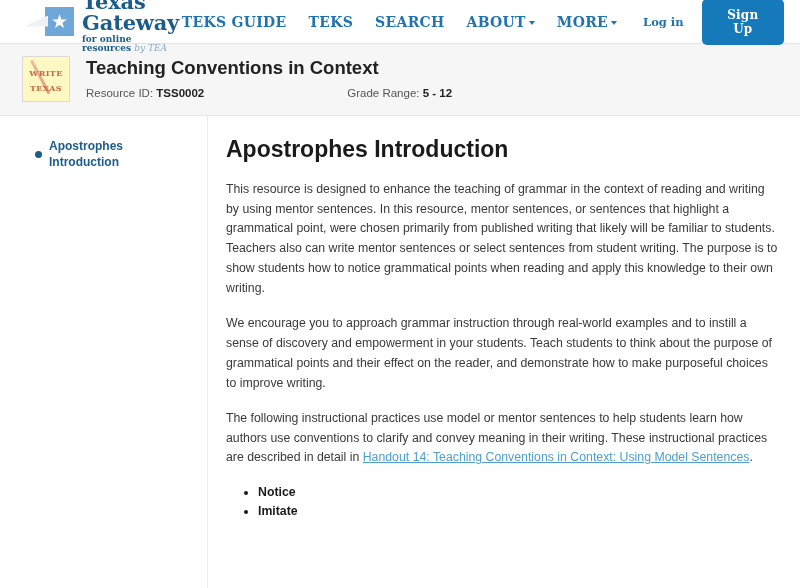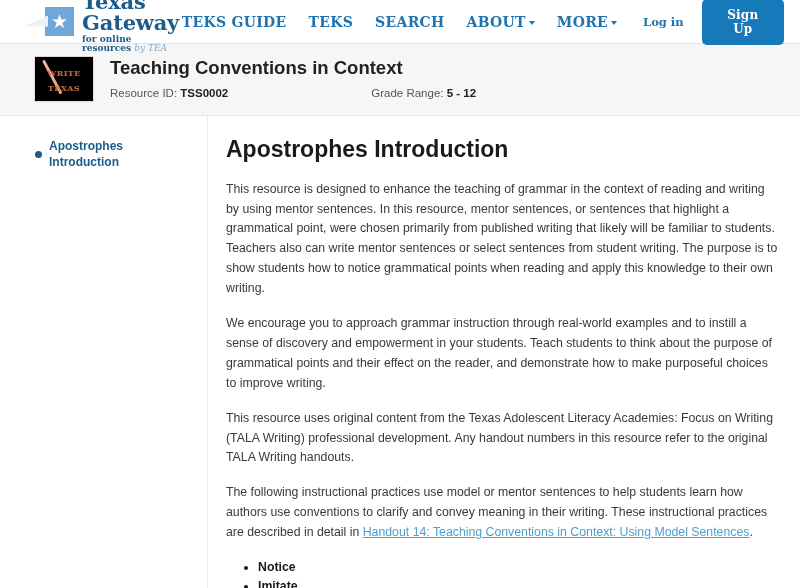--- a/index.html
+++ b/index.html
@@ -136,25 +136,25 @@
 
   
   .resource-band {
     background: #f6f6f6;
     border-bottom: 1px solid #e6e6e6;
     padding: 12px 0 13px 0;
     display: flex;
     align-items: flex-start;
   }
   .resource-badge {
-    width: 60px;
+    width: 48px;
     height: 46px;
     border: 1px solid #ddd9d6;
-    background: #000000;
-    margin-left: 34px;
+    background: #fef9c3;
+    margin-left: 22px;
     margin-right: 16px;
     flex: none;
     position: relative;
     overflow: hidden;
   }
   .badge-stroke {
     position: absolute;
     left: 7px;
     top: 4px;
     width: 3px;
@@ -324,21 +324,20 @@
       <span class="dot"></span>
       <span>Apostrophes Introduction</span>
     </a>
   </aside>
 
   <main class="content">
     <h1>Apostrophes Introduction</h1>
 
     <p>This resource is designed to enhance the teaching of grammar in the context of reading and writing by using mentor sentences. In this resource, mentor sentences, or sentences that highlight a grammatical point, were chosen primarily from published writing that likely will be familiar to students. Teachers also can write mentor sentences or select sentences from student writing. The purpose is to show students how to notice grammatical points when reading and apply this knowledge to their own writing.</p>
     <p>We encourage you to approach grammar instruction through real-world examples and to instill a sense of discovery and empowerment in your students. Teach students to think about the purpose of grammatical points and their effect on the reader, and demonstrate how to make purposeful choices to improve writing.</p>
-    <p>This resource uses original content from the Texas Adolescent Literacy Academies: Focus on Writing (TALA Writing) professional development. Any handout numbers in this resource refer to the original TALA Writing handouts.</p>
 
     <p><span>The following instructional practices use model or mentor sentences to help students learn how authors use conventions to clarify and convey meaning in their writing. These instructional practices are described in detail in </span><a class="body-link" href="#">Handout 14: Teaching Conventions in Context: Using Model Sentences</a><span>.</span></p>
 
     <ul>
       <li>Notice</li>
       <li>Imitate</li>
 
     </ul>
 
   </main>

